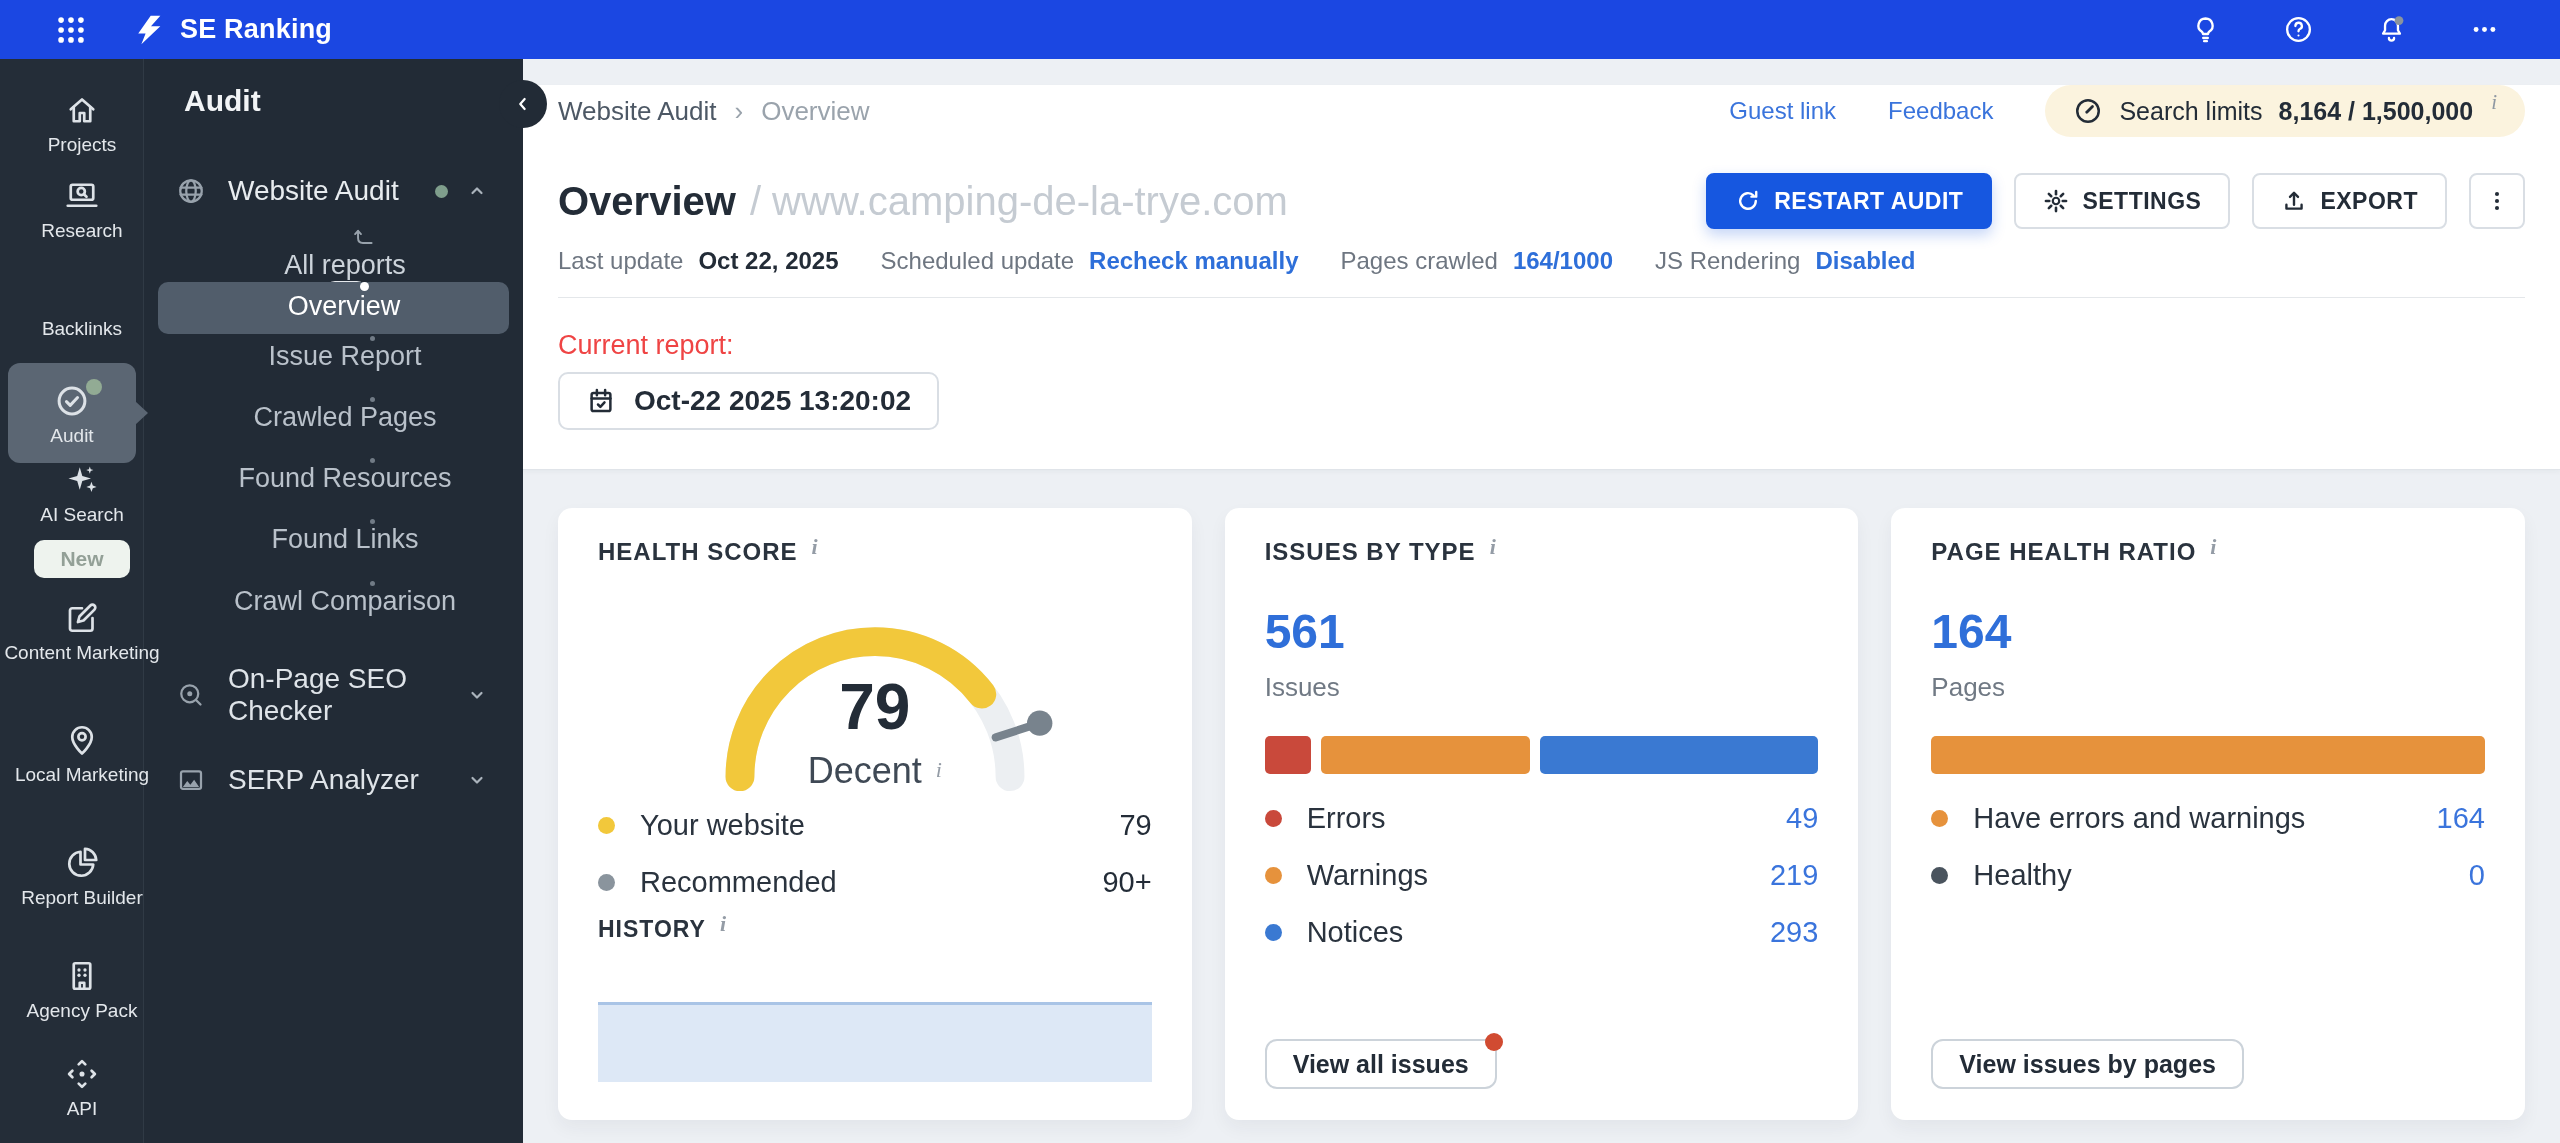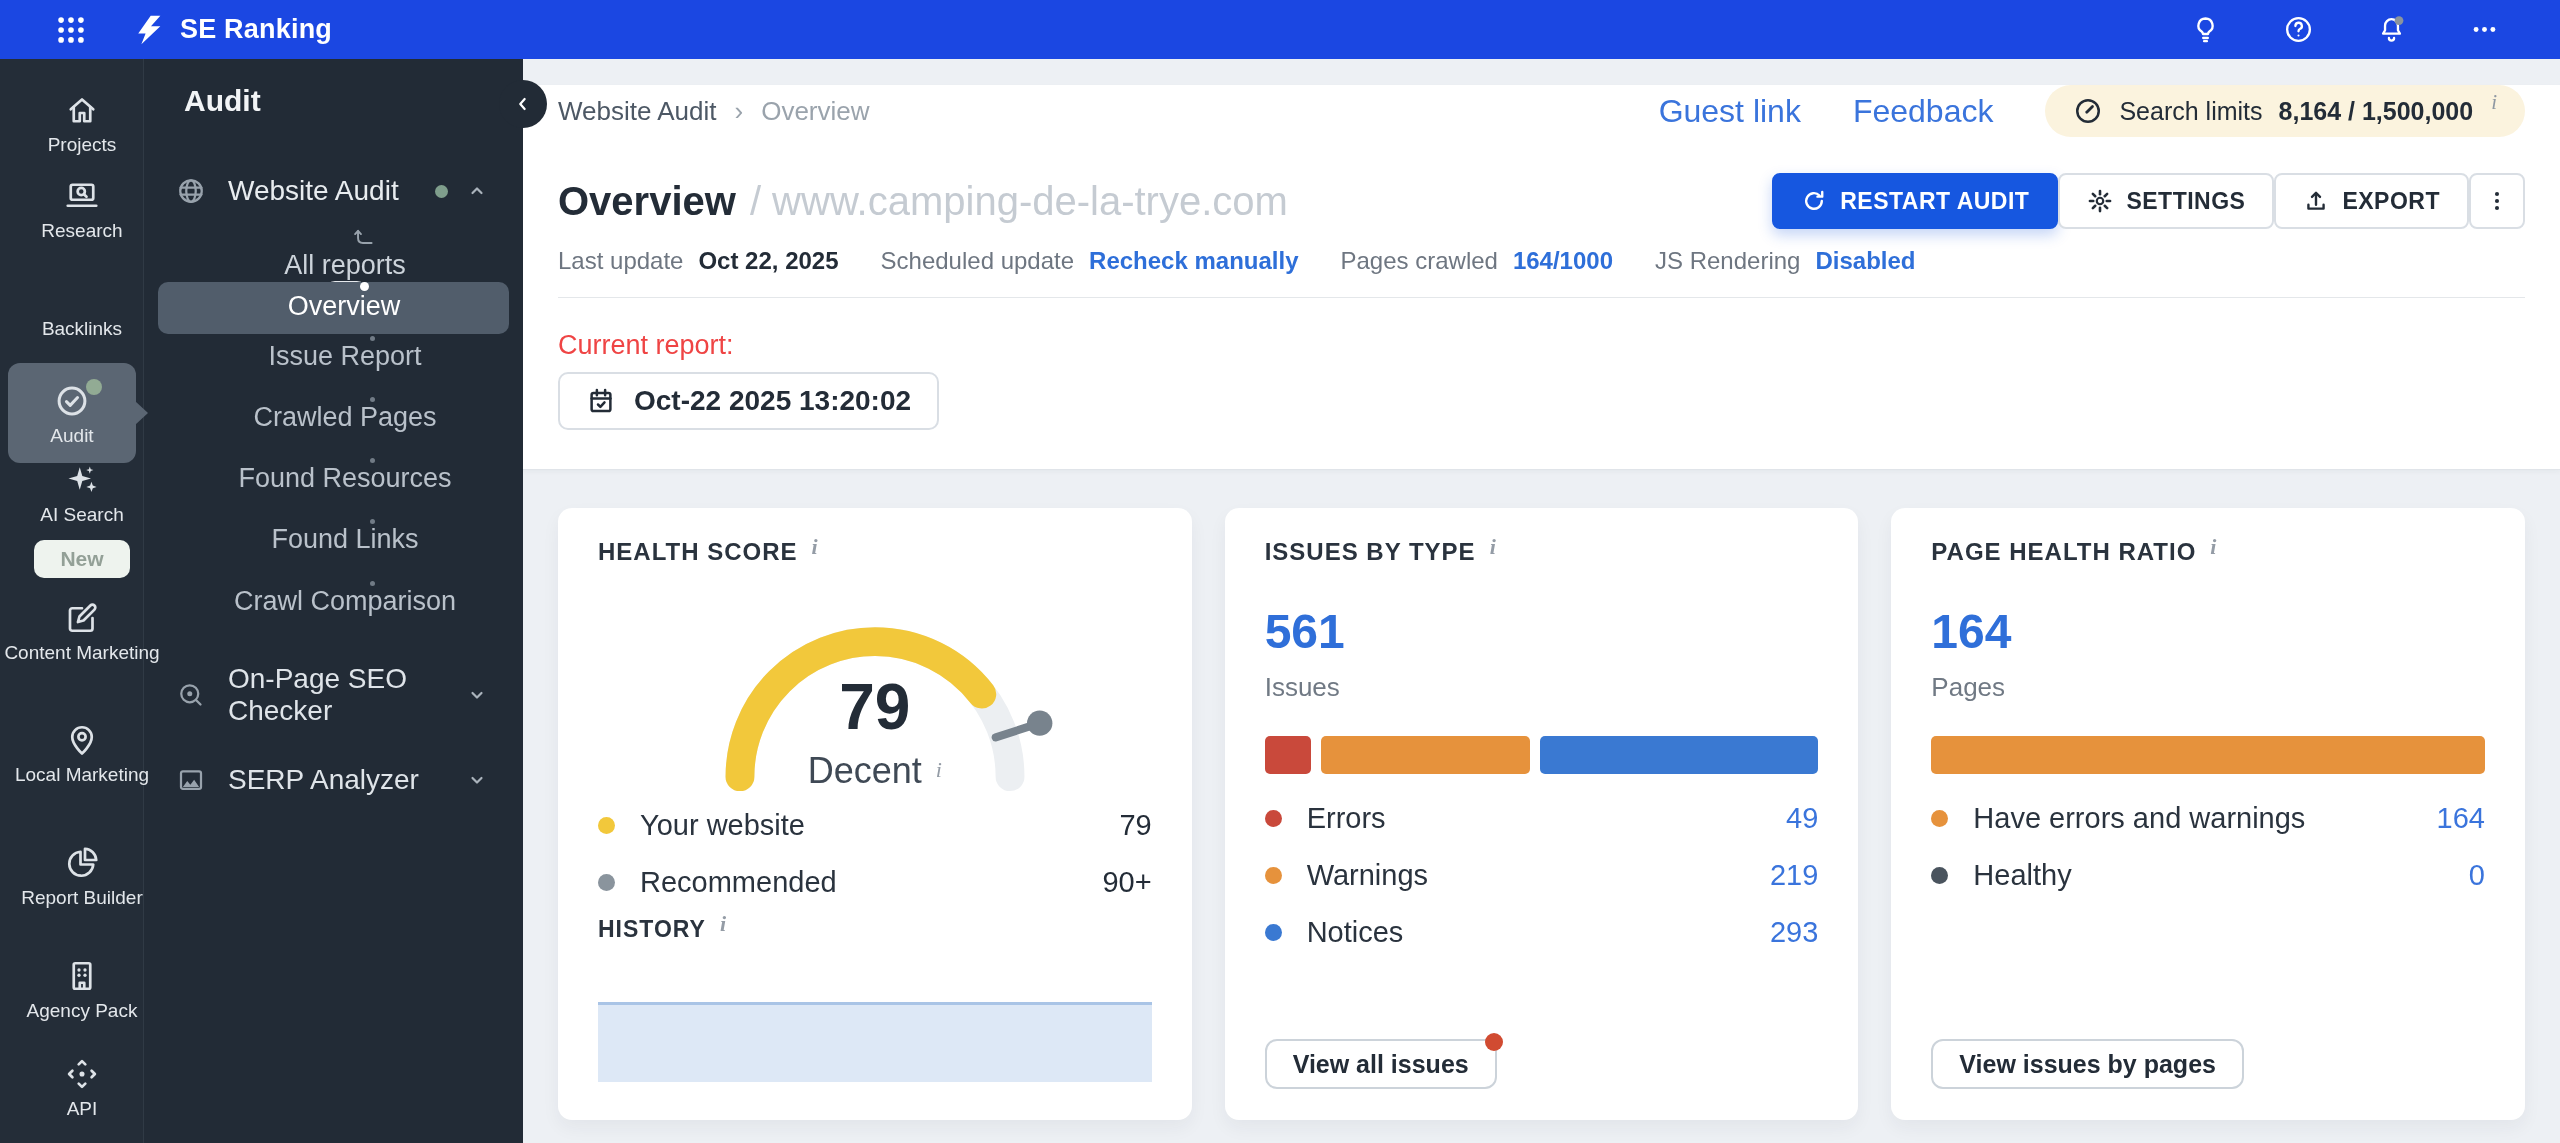--- a/index.html
+++ b/index.html
@@ -46,30 +46,30 @@
   
   #content{position:absolute;top:59px;left:523px;width:2037px;height:1084px;}
   #collapse-btn{position:absolute;left:-24px;top:21px;width:48px;height:48px;border-radius:50%;background:#222b36;border:none;color:#fff;z-index:40;cursor:pointer;display:flex;align-items:center;justify-content:center;}
   #collapse-btn .ch{width:22px;height:22px;color:#fff;}
   #content-header{background:#fff;height:385px;padding:0 35px;border-bottom:1px solid #e0e4e9;box-shadow:0 2px 5px rgba(30,40,55,.04);}
   .row1{display:flex;align-items:center;height:52px;padding-top:0;margin-top:26px;}
   .crumb1{font-size:26px;color:#4d5865;cursor:pointer;}
   .crumb-sep{font-size:26px;color:#9aa3ac;margin:0 18px;}
   .crumb2{font-size:26px;color:#9aa3ac;}
   .row1-right{margin-left:auto;display:flex;align-items:center;gap:52px;}
-  .toplink{font-size:32px;color:#3a74dc;cursor:pointer;}
+  .toplink{font-size:24px;color:#3a74dc;cursor:pointer;}
   .limits-pill{display:flex;align-items:center;gap:16px;background:#fbf3de;border-radius:26px;height:52px;padding:0 28px;cursor:pointer;}
   .limits-pill .li-ic{width:30px;height:30px;color:#232c37;}
   .limits-label{font-size:25px;color:#232c37;}
   .limits-value{font-size:25px;color:#232c37;font-weight:700;}
   .sup-i{font-family:"Liberation Serif","DejaVu Serif",serif;font-style:italic;color:#8f98a2;font-size:21px;position:relative;top:-9px;margin-left:2px;}
   .row2{display:flex;align-items:center;margin-top:36px;height:56px;}
   .page-title{font-size:40px;font-weight:700;color:#232c37;}
   .page-domain{font-size:40px;color:#c5cbd2;margin-left:14px;font-weight:400;}
-  .row2-right{margin-left:auto;display:flex;align-items:center;}
+  .row2-right{margin-left:auto;display:flex;align-items:center;gap:22px;}
   .hbtn{height:56px;border-radius:8px;display:flex;align-items:center;gap:13px;padding:0 27px;font-size:23px;font-weight:700;letter-spacing:.5px;cursor:pointer;border:2px solid #d9dee4;background:#fff;color:#232c37;}
   .hbtn .bi{width:26px;height:26px;}
   .hbtn.primary{background:#1657e0;border-color:#1657e0;color:#fff;box-shadow:0 6px 14px rgba(22,87,224,.25);}
   .hbtn.icononly{width:56px;padding:0;justify-content:center;}
   .row3{display:flex;align-items:center;margin-top:18px;height:28px;gap:42px;}
   .meta-group{display:flex;align-items:center;gap:15px;font-size:24px;}
   .meta-label{color:#6e7681;}
   .meta-value{color:#232c37;font-weight:700;}
   .meta-value.link{color:#2e6fd9;cursor:pointer;}
   .hdr-divider{border:none;border-top:1px solid #e4e7ea;margin:22px 0 0 0;}

